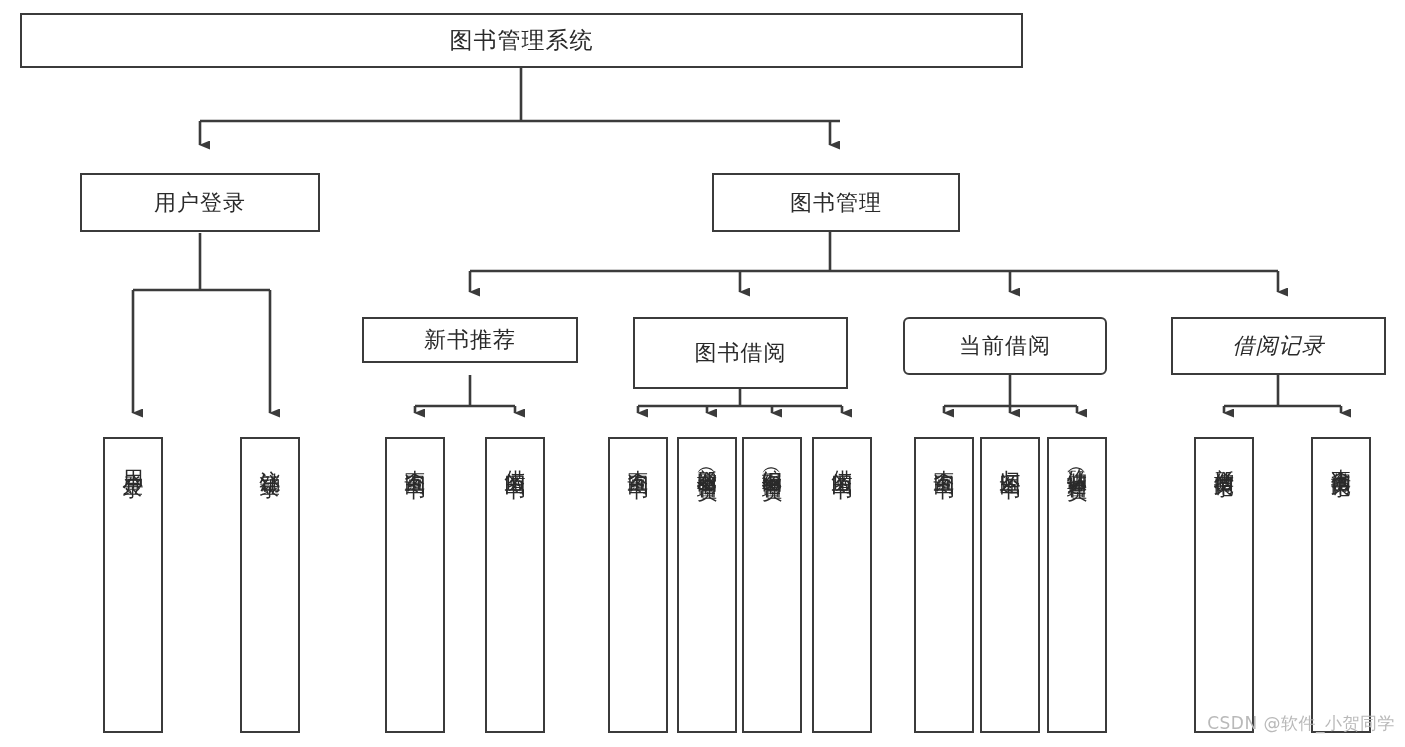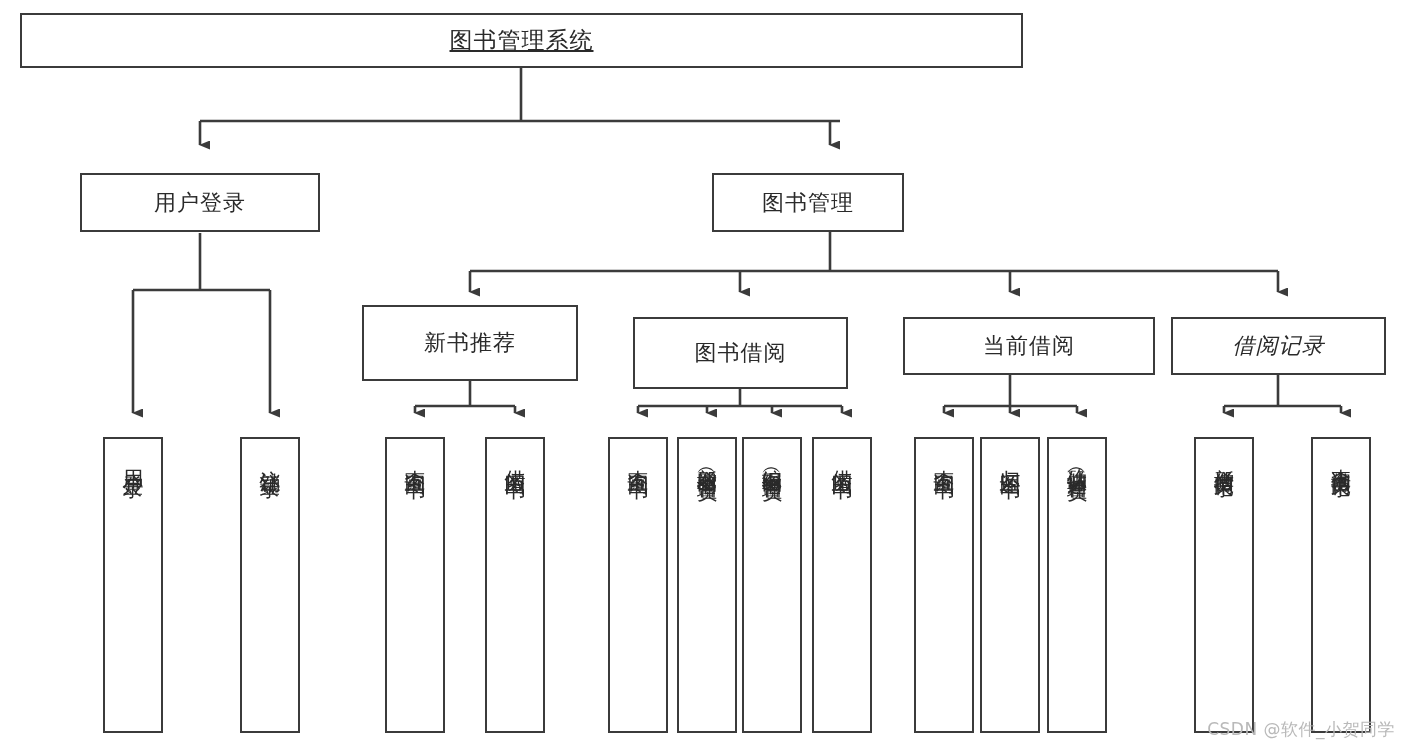--- a/index.html
+++ b/index.html
@@ -64,21 +64,21 @@
     letter-spacing: 3px;
     white-space: nowrap;
   }
   .node-v.tall-text .node-label {
     font-size: 20px;
     letter-spacing: 2px;
   }
   #watermark {
     position: absolute;
     right: 10px;
-    bottom: 6px;
+    bottom: 12px;
     font-size: 17px;
     color: #b9b9b9;
     letter-spacing: 0.5px;
     white-space: nowrap;
   }
 </style>
 </head>
 <body>
 
 <div id="diagram-root">
@@ -126,38 +126,38 @@
       <path d="M1010,406 L1010,413" marker-end="url(#arrowhead)"></path>
       <path d="M1077,406 L1077,413" marker-end="url(#arrowhead)"></path>
 
       <path d="M1278,375 L1278,406"></path>
       <path d="M1224,406 L1341,406"></path>
       <path d="M1224,406 L1224,413" marker-end="url(#arrowhead)"></path>
       <path d="M1341,406 L1341,413" marker-end="url(#arrowhead)"></path>
     </g>
   </svg>
 
-  <div class="node node-h node-root" style="left:20px; top:13px; width:1003px; height:55px;text-decoration:underline;">
+  <div class="node node-h node-root" style="left:20px; top:13px; width:1003px; height:55px;">
     <span class="node-label">图书管理系统</span>
   </div>
 
   <div class="node node-h" style="left:80px; top:173px; width:240px; height:59px;">
     <span class="node-label">用户登录</span>
   </div>
-  <div class="node node-h" style="left:712px; top:173px; width:192px; height:59px;">
+  <div class="node node-h" style="left:712px; top:173px; width:248px; height:59px;">
     <span class="node-label">图书管理</span>
   </div>
 
-  <div class="node node-h" style="left:362px; top:305px; width:216px; height:76px;">
+  <div class="node node-h" style="left:362px; top:317px; width:216px; height:46px;">
     <span class="node-label">新书推荐</span>
   </div>
   <div class="node node-h" style="left:633px; top:317px; width:215px; height:72px;">
     <span class="node-label">图书借阅</span>
   </div>
-  <div class="node node-h" style="left:903px; top:317px; width:252px; height:58px;">
+  <div class="node node-h" style="left:903px; top:317px; width:204px; height:58px;border-radius:6px;">
     <span class="node-label">当前借阅</span>
   </div>
   <div class="node node-h" style="left:1171px; top:317px; width:215px; height:58px;font-style:italic;">
     <span class="node-label">借阅记录</span>
   </div>
 
   <div class="node node-v" style="left:103px; top:437px; width:60px; height:296px;">
     <span class="node-label">用户登录</span>
   </div>
   <div class="node node-v" style="left:240px; top:437px; width:60px; height:296px;">

